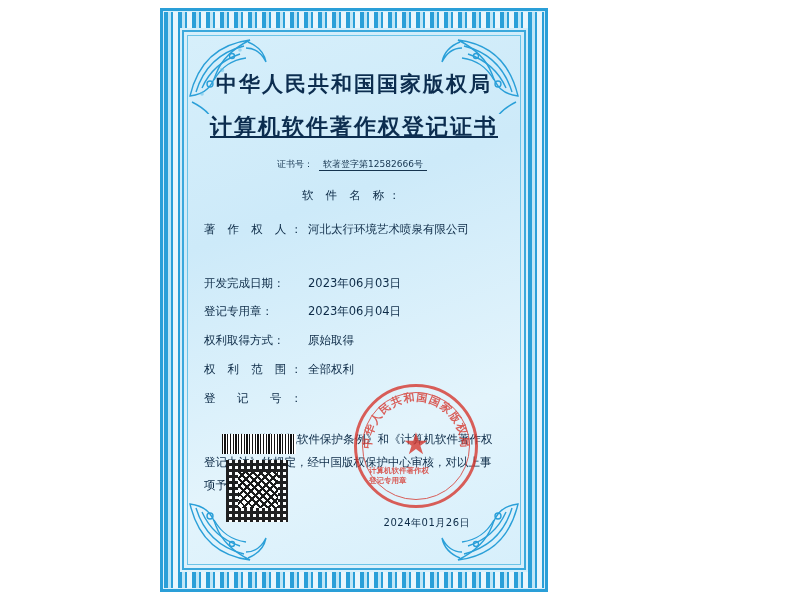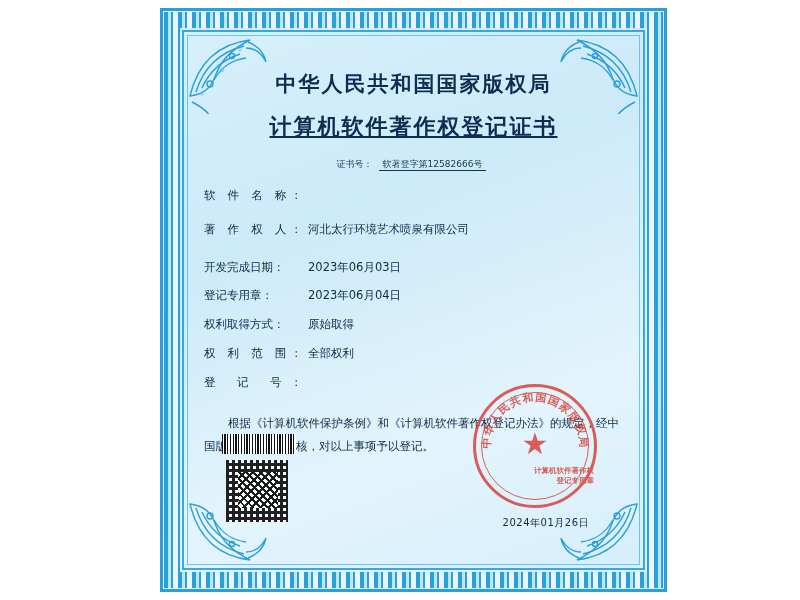--- a/index.html
+++ b/index.html
@@ -8,21 +8,21 @@
     width: 800px;
     height: 600px;
     background: #ffffff;
     font-family: "DejaVu Sans", "Liberation Sans", sans-serif;
   }
 
   #certificate {
     position: absolute;
     left: 160px;
     top: 8px;
-    width: 507px;
+    width: 388px;
     height: 584px;
     background: linear-gradient(160deg, #d8f0fb 0%, #cdeaf9 35%, #e3f4fc 70%, #d4eefb 100%);
     box-sizing: border-box;
     overflow: hidden;
   }
 
   
   .border-outer {
     position: absolute;
     inset: 0;
@@ -209,24 +209,24 @@
     position: absolute;
     left: 50%;
     top: 50%;
     transform: translate(-50%,-58%);
     font-size: 30px;
     line-height: 1;
     color: #d6342b;
   }
   .seal .bottom-text {
     position: absolute;
-    left: 0;
+    left: 12px;
     right: 0;
     bottom: 20px;
-    text-align: right;
+    text-align: left;
     font-size: 7.5px;
     line-height: 1.25;
     font-weight: bold;
     color: #d6342b;
   }
 
   .issue-date {
     position: absolute;
     right: 34px;
     bottom: 18px;
@@ -301,25 +301,25 @@
 
     <div class="title-main">中华人民共和国国家版权局</div>
     <div class="title-sub">计算机软件著作权登记证书</div>
 
     <div class="cert-no">
       <span class="label">证书号：</span><span class="value">软著登字第12582666号</span>
     </div>
 
     <div class="field-list">
 
-      <div class="field" style="margin-bottom:16px;">
+      <div class="field" style="margin-bottom:16px;justify-content:center;">
         <div class="k">软 件 名 称：</div>
       </div>
 
-      <div class="field" style="margin-bottom:20px;">
+      <div class="field" style="margin-bottom:36px;">
         <div class="k">著 作 权 人：</div>
         <div class="v">河北太行环境艺术喷泉有限公司</div>
       </div>
 
       <div class="field">
         <div class="k tight">开发完成日期：</div>
         <div class="v">2023年06月03日</div>
       </div>
 
       <div class="field">

